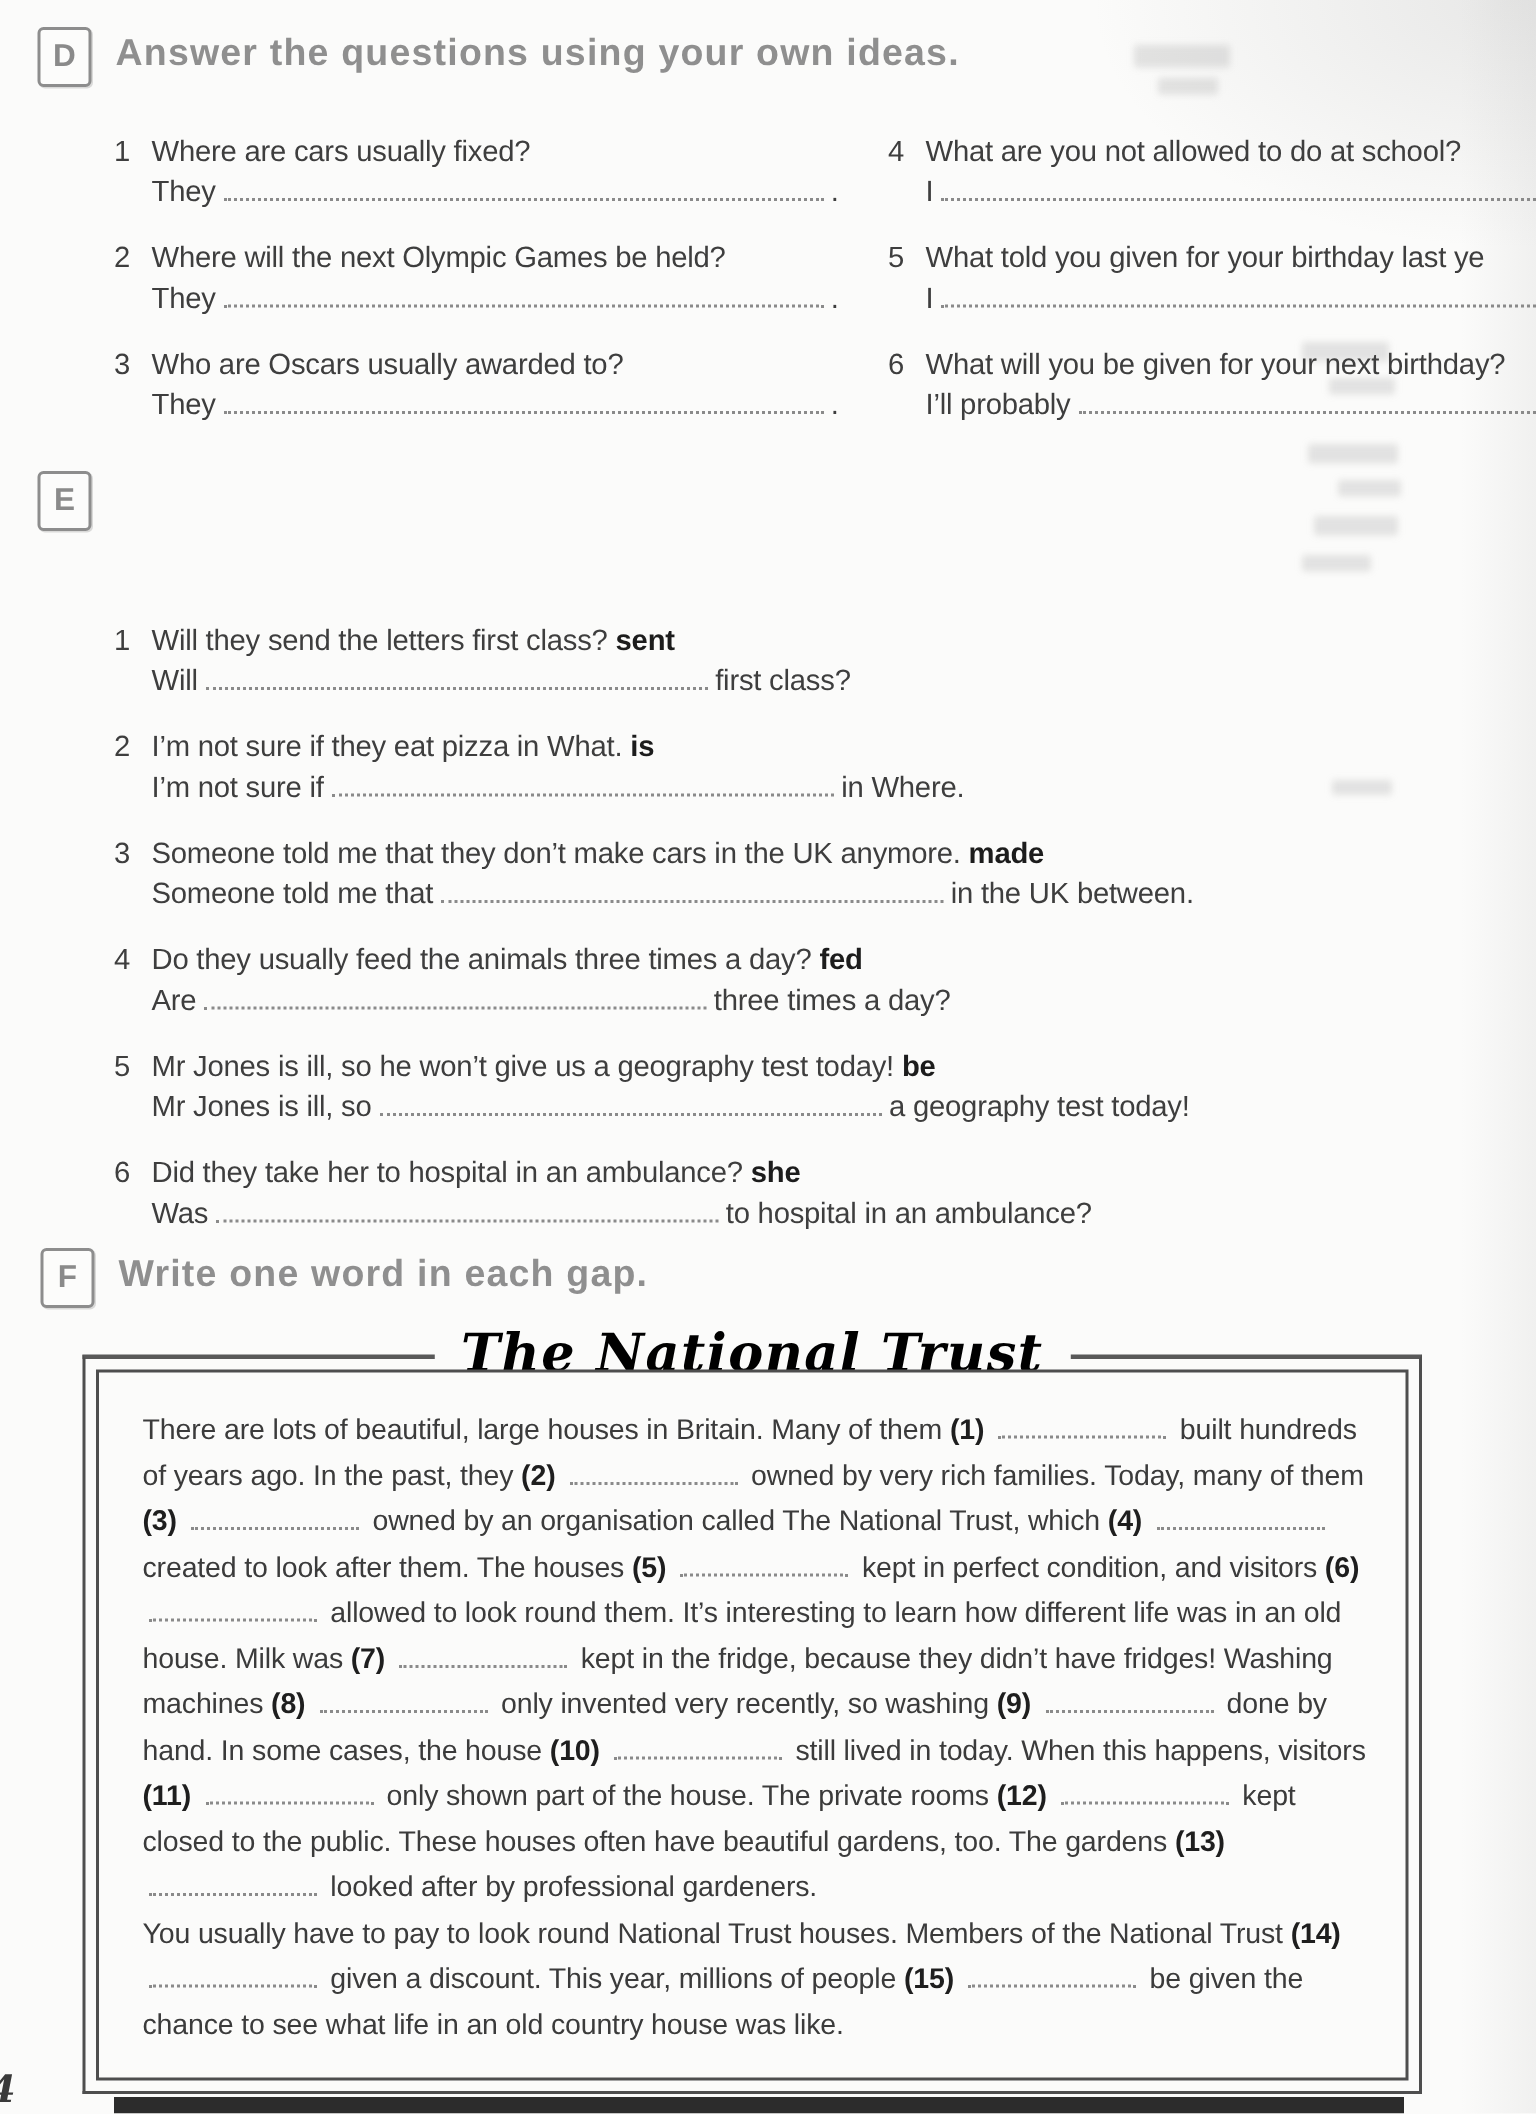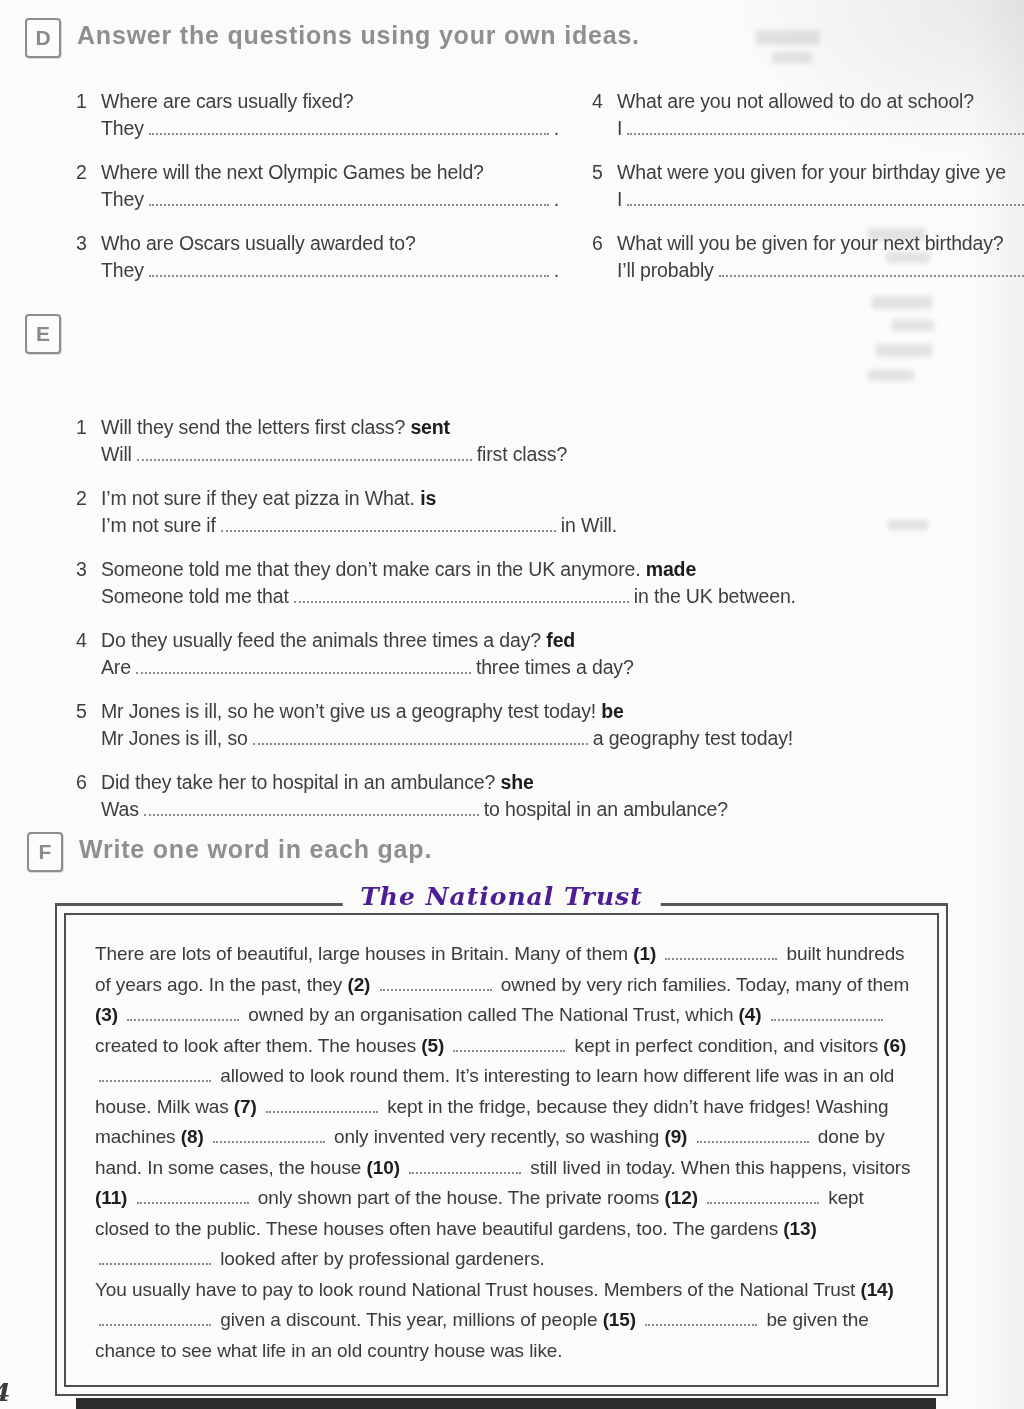--- a/index.html
+++ b/index.html
@@ -49,21 +49,21 @@
   }
   .nt-inner{
     position:absolute;left:7px;right:7px;top:7px;bottom:7px;
     border:2px solid #4e4e4e;
     padding:24px 15px 8px 29px;overflow:hidden;
   }
   .nt-title{
     position:absolute;top:-24px;left:50%;transform:translateX(-50%);
     background:#fbfbfa;padding:0 18px;
     font-family:"DejaVu Serif", serif;font-style:italic;font-weight:bold;
-    font-size:25px;color:#4c1d95;letter-spacing:1px;white-space:nowrap;
+    font-size:35px;color:#000000;letter-spacing:1px;white-space:nowrap;
   }
   .cloze-p{
     margin:0;font-size:19px;line-height:30.5px;color:#3b3b3b;letter-spacing:-0.1px;
   }
   .gap-num{color:#1e1e1e;font-weight:bold;}
   
   .bottom-bar{left:76px;top:1398px;width:860px;height:11px;background:#2c2c2c;}
   .page-num{
     left:-7px;top:1378px;font-family:"DejaVu Serif", serif;
     font-style:italic;font-weight:bold;font-size:25px;color:#3a3a3a;
@@ -115,21 +115,21 @@
     <div class="a-line"><span>They</span><span class="dots w400"></span><span>.</span></div>
   </div>
 </div>
 
 <div class="abs" style="left:592px;top:88px;width:440px;">
   <div class="ex-item">
     <div class="q-line"><span class="num">4</span><span>What are you not allowed to do at school?</span></div>
     <div class="a-line"><span>I</span><span class="dots w420"></span></div>
   </div>
   <div class="ex-item">
-    <div class="q-line"><span class="num">5</span><span>What were you given for your birthday give ye</span></div>
+    <div class="q-line"><span class="num">5</span><span>What told you given for your birthday last ye</span></div>
     <div class="a-line"><span>I</span><span class="dots w420"></span></div>
   </div>
   <div class="ex-item">
     <div class="q-line"><span class="num">6</span><span>What will you be given for your next birthday?</span></div>
     <div class="a-line"><span>I’ll probably</span><span class="dots w305"></span></div>
   </div>
 </div>
 
 <div class="abs sec-header" style="left:25px;top:314px;width:880px;">
   <div class="letter-box">
@@ -137,21 +137,21 @@
   </div>
 </div>
 
 <div class="abs" style="left:76px;top:414px;width:900px;">
   <div class="ex-item">
     <div class="q-line"><span class="num">1</span><span>Will they send the letters first class?</span> <b class="kw">sent</b></div>
     <div class="a-line"><span>Will</span><span class="dots w335"></span><span>first class?</span></div>
   </div>
   <div class="ex-item">
     <div class="q-line"><span class="num">2</span><span>I’m not sure if they eat pizza in What.</span> <b class="kw">is</b></div>
-    <div class="a-line"><span>I’m not sure if</span><span class="dots w335"></span><span>in Will.</span></div>
+    <div class="a-line"><span>I’m not sure if</span><span class="dots w335"></span><span>in Where.</span></div>
   </div>
   <div class="ex-item">
     <div class="q-line"><span class="num">3</span><span>Someone told me that they don’t make cars in the UK anymore.</span> <b class="kw">made</b></div>
     <div class="a-line"><span>Someone told me that</span><span class="dots w335"></span><span>in the UK between.</span></div>
   </div>
   <div class="ex-item">
     <div class="q-line"><span class="num">4</span><span>Do they usually feed the animals three times a day?</span> <b class="kw">fed</b></div>
     <div class="a-line"><span>Are</span><span class="dots w335"></span><span>three times a day?</span></div>
   </div>
   <div class="ex-item">

